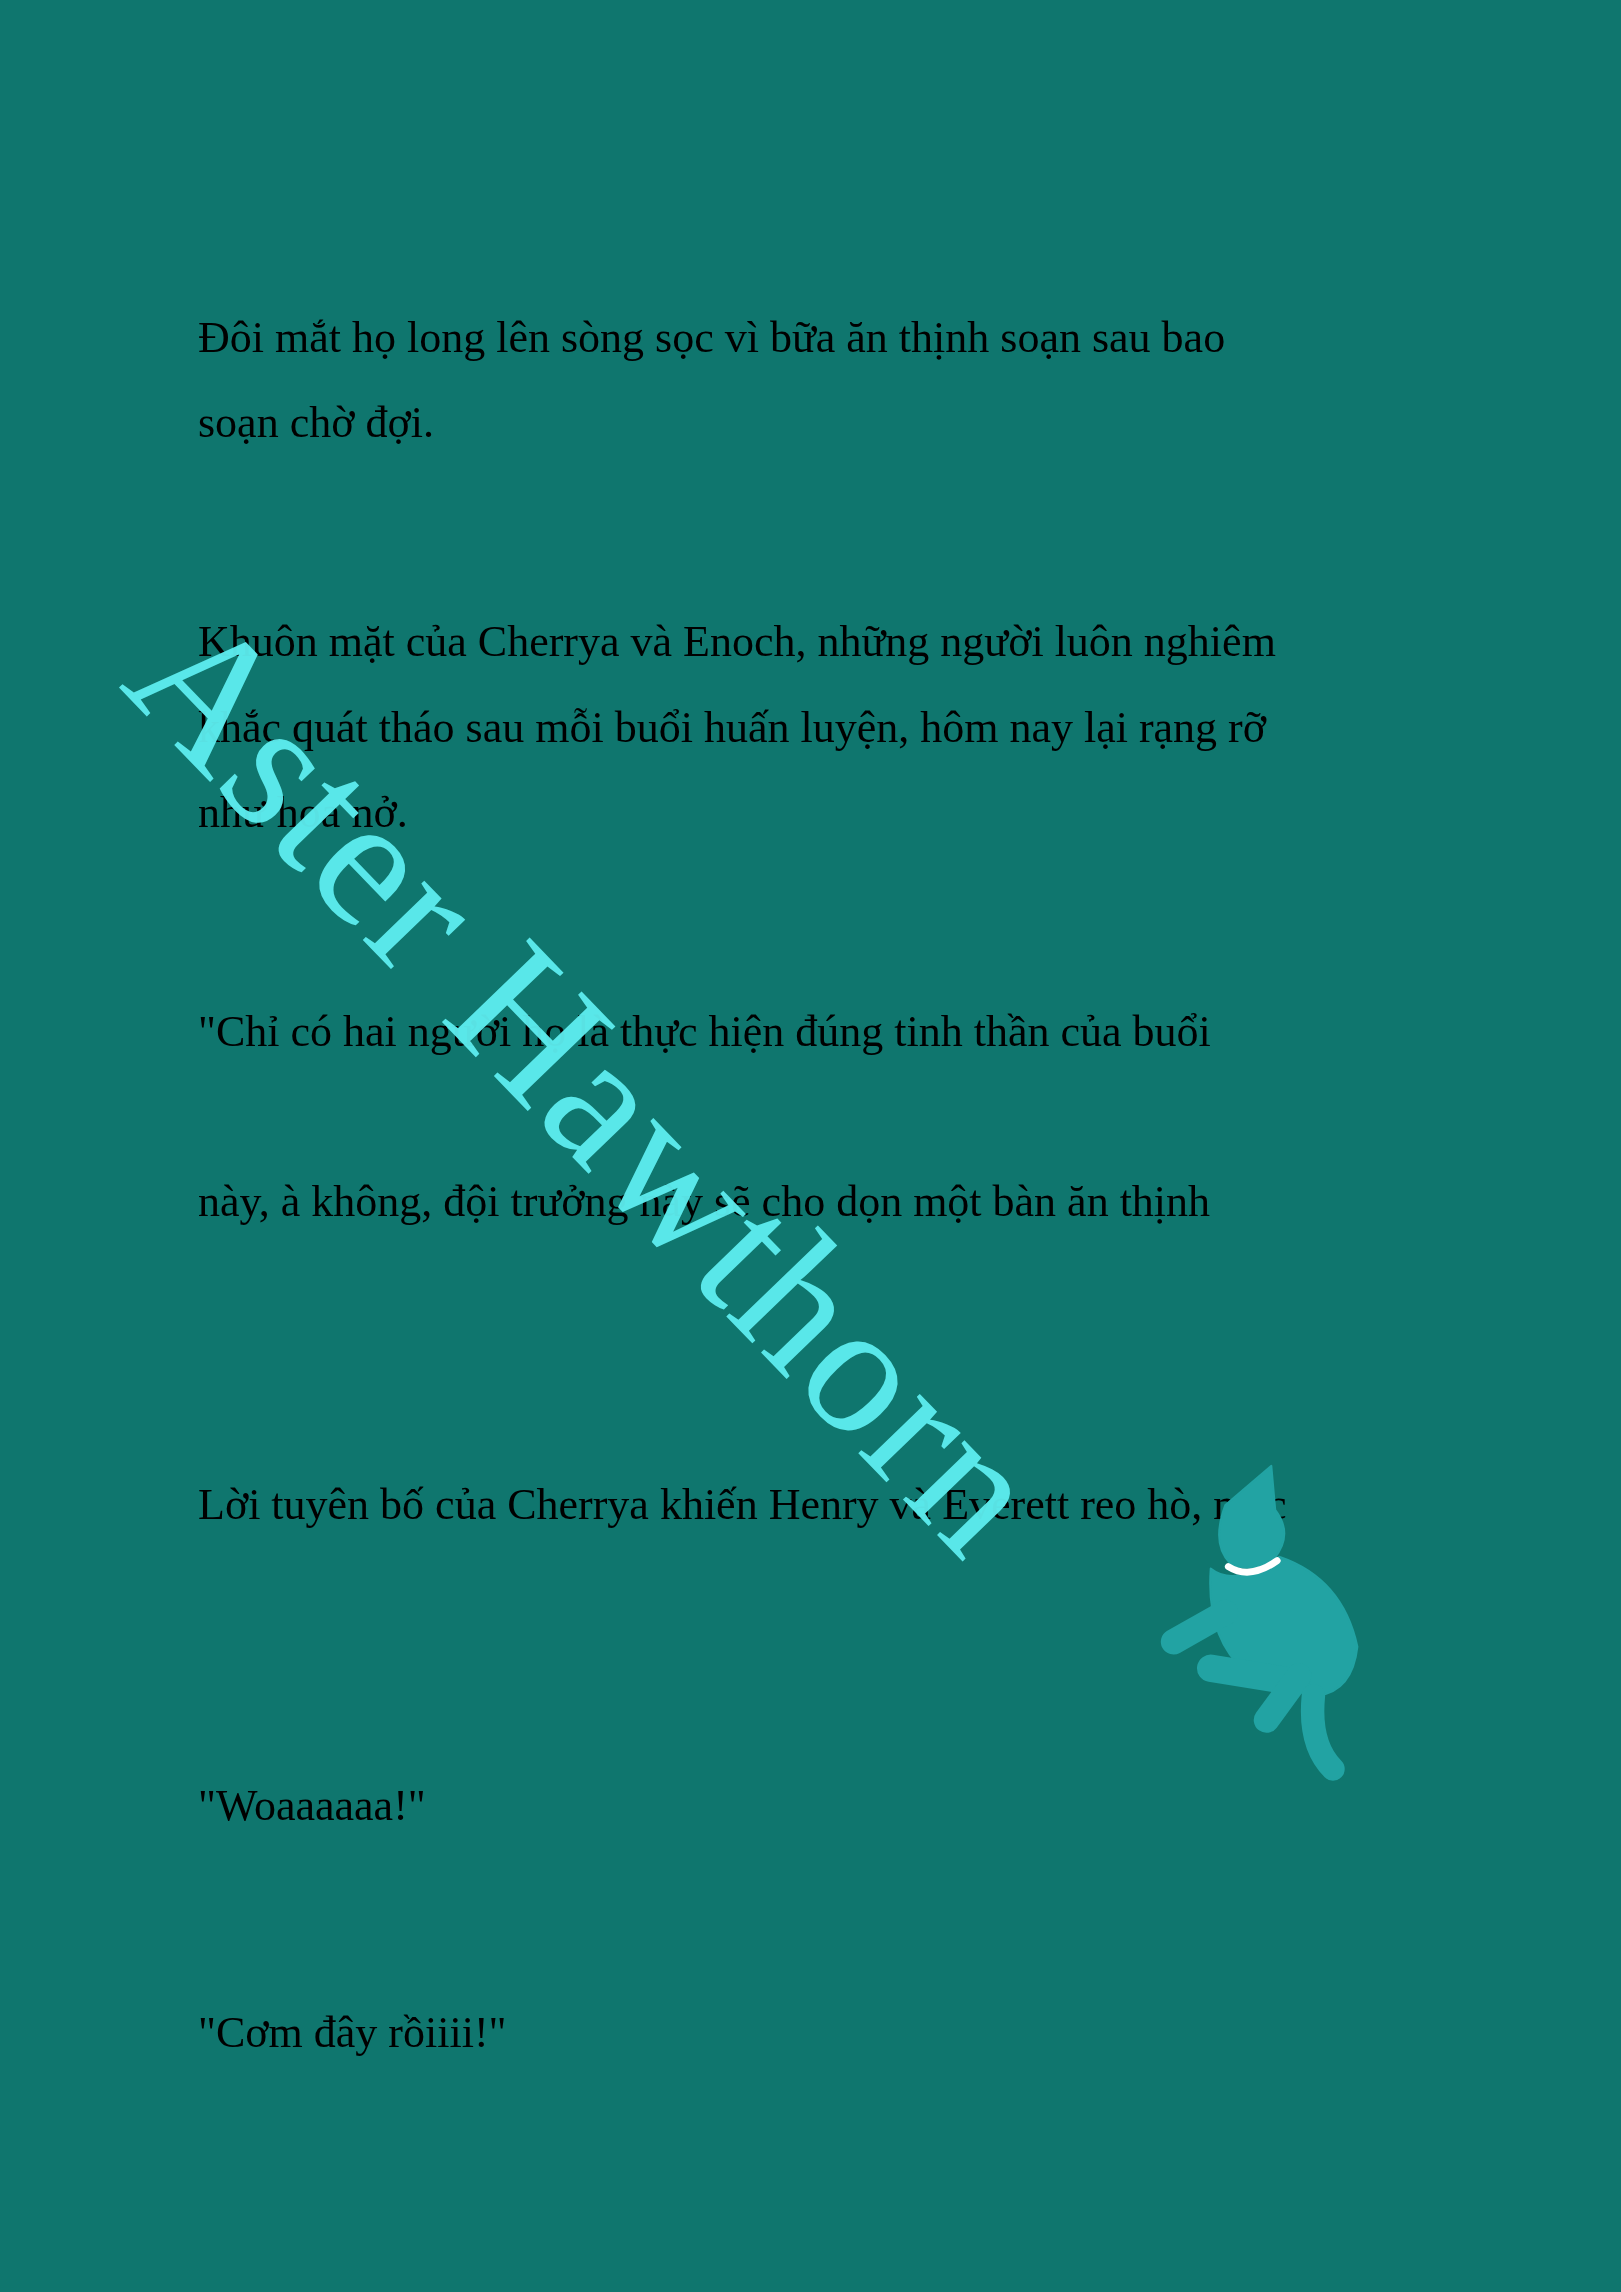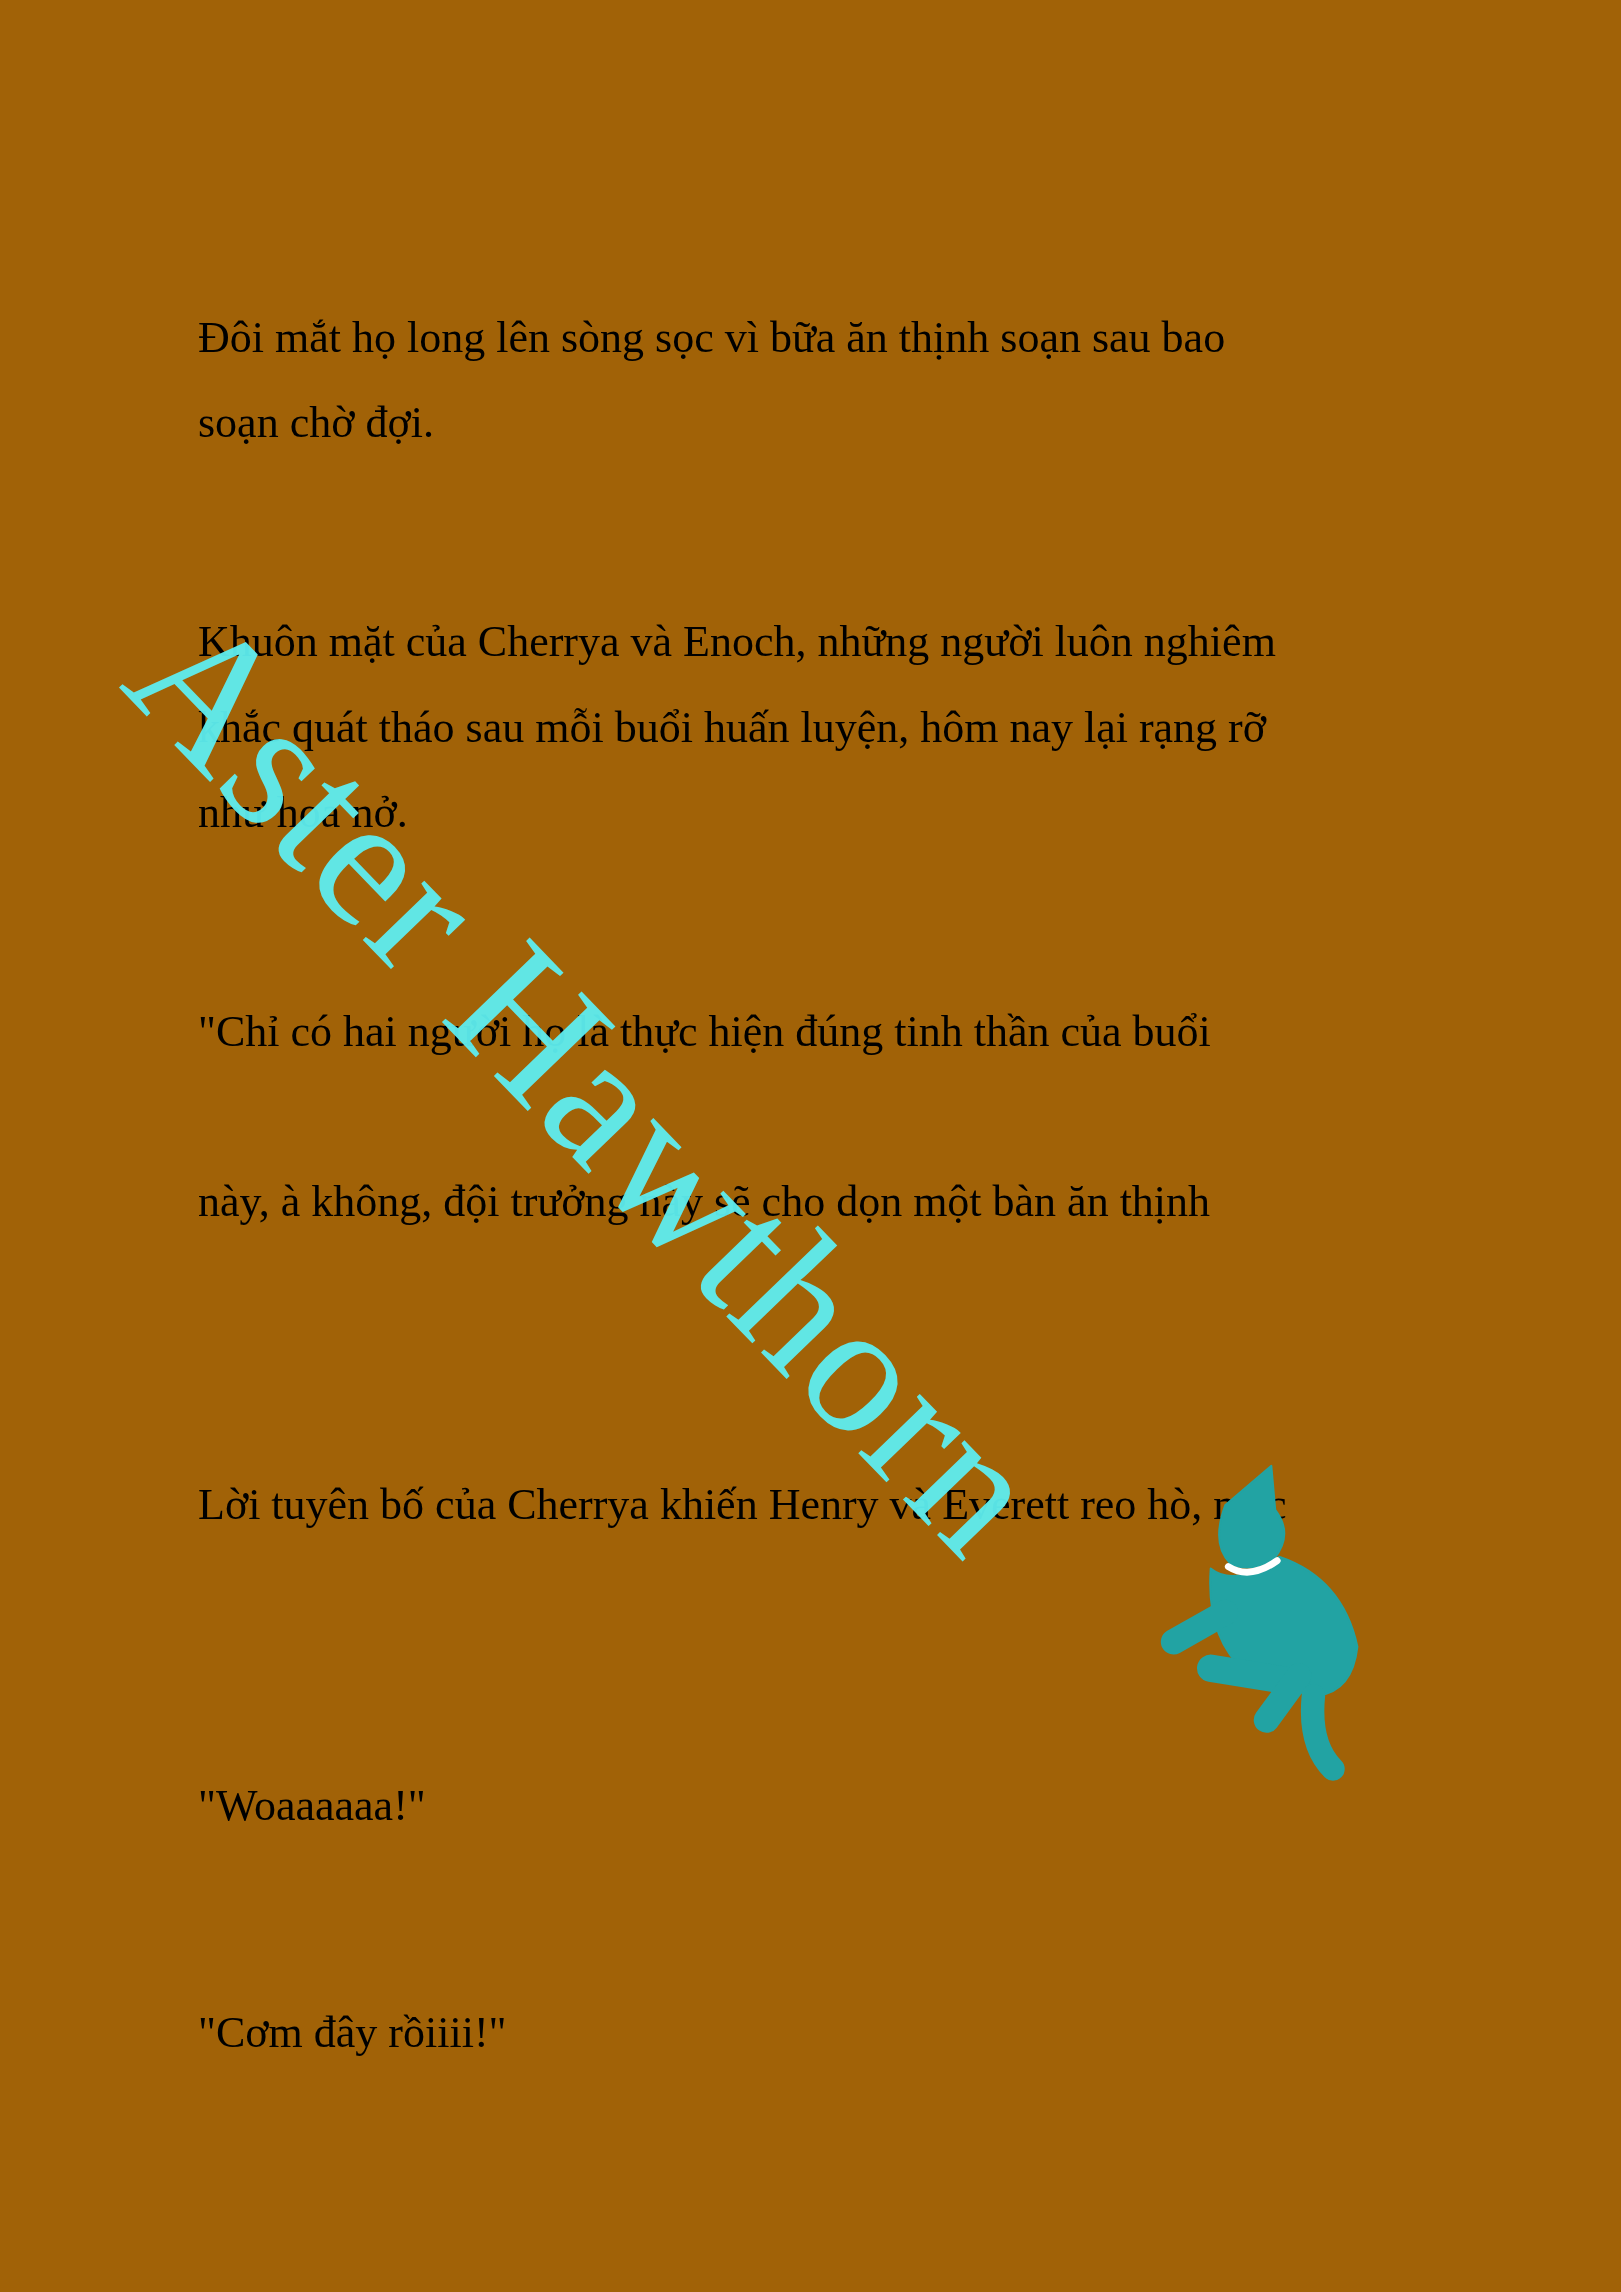--- a/index.html
+++ b/index.html
@@ -1,17 +1,17 @@
 <!DOCTYPE html>
 <html><head>
 <meta charset="utf-8">
 <style>
   html, body { margin:0; padding:0; background:#ffffff; }
   body { width:1621px; height:2293px; position:relative; overflow:hidden; }
-  .page { position:absolute; left:0; top:0; width:1621px; height:2293px; background:#a16207; }
+  .page { position:absolute; left:0; top:0; width:1621px; height:2293px; background:#0f766e; }
   .line {
     position:absolute; left:198px;
     font-family:"Liberation Serif", "DejaVu Serif", serif;
     font-size:44px; line-height:1; color:#000; white-space:nowrap;
     transform-origin:left bottom;
   }
   .watermark {
     position:absolute; left:230px; top:578px;
     font-family:"Liberation Serif", "DejaVu Serif", serif;
     font-size:186px; line-height:1; white-space:nowrap;

